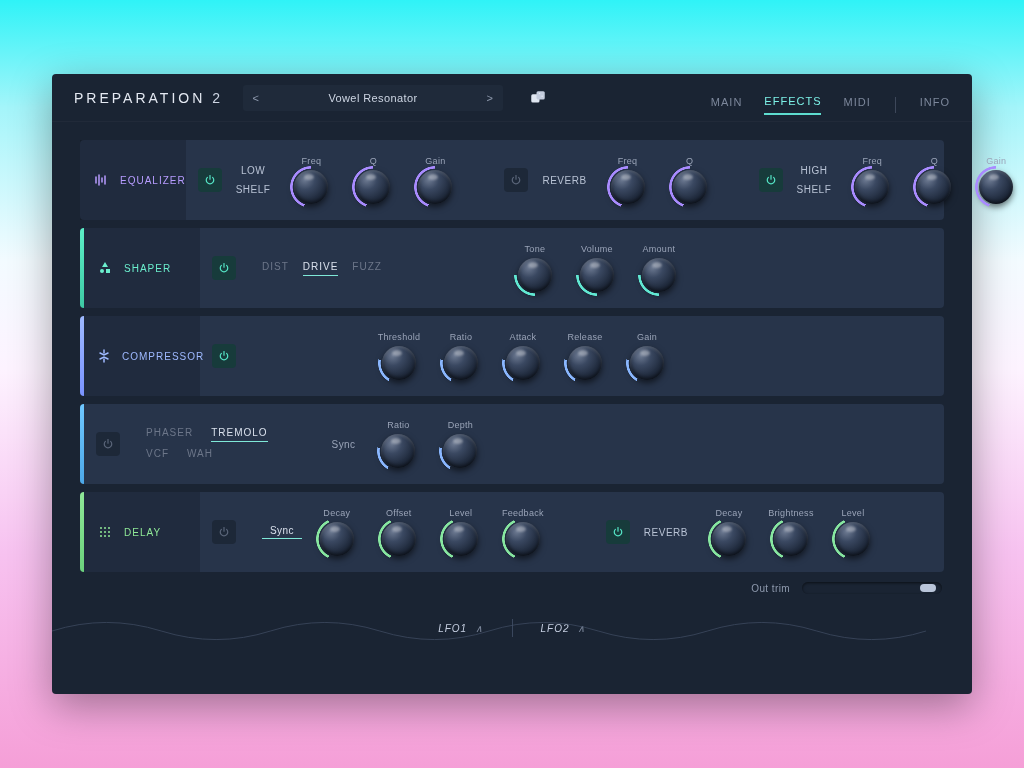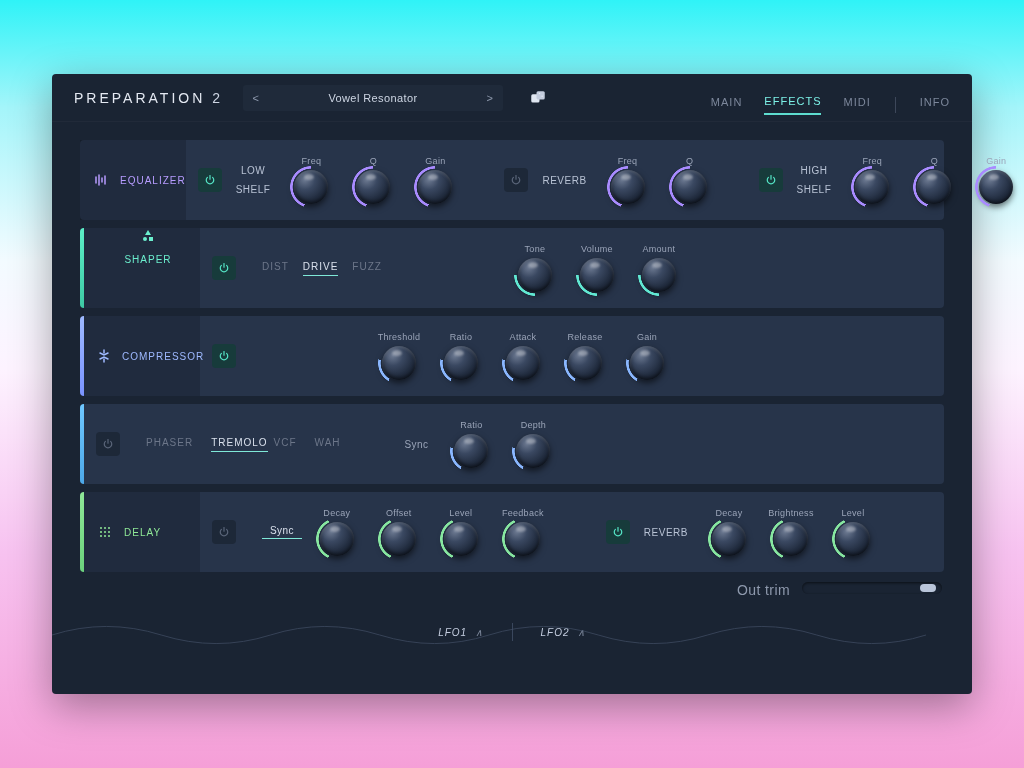--- a/index.html
+++ b/index.html
@@ -89,30 +89,30 @@
   }
   .knob .arc {
     position: absolute; inset: -5px; border-radius: 50%;
   }
   .arc.cy { background: conic-gradient(from 180deg, #61e8d2 0deg, #61e8d2 90deg, transparent 90deg); -webkit-mask: radial-gradient(circle, transparent 58%, #000 60%, #000 66%, transparent 68%); mask: radial-gradient(circle, transparent 58%, #000 60%, #000 66%, transparent 68%);}
   .arc.vi { background: conic-gradient(from 200deg, #a98bff 0deg, #a98bff 160deg, transparent 160deg); -webkit-mask: radial-gradient(circle, transparent 58%, #000 60%, #000 66%, transparent 68%); mask: radial-gradient(circle, transparent 58%, #000 60%, #000 66%, transparent 68%);}
   .arc.bl { background: conic-gradient(from 210deg, #8ab7ff 0deg, #8ab7ff 70deg, transparent 70deg); -webkit-mask: radial-gradient(circle, transparent 58%, #000 60%, #000 66%, transparent 68%); mask: radial-gradient(circle, transparent 58%, #000 60%, #000 66%, transparent 68%);}
   .arc.gr { background: conic-gradient(from 205deg, #87e7a0 0deg, #87e7a0 130deg, transparent 130deg); -webkit-mask: radial-gradient(circle, transparent 58%, #000 60%, #000 66%, transparent 68%); mask: radial-gradient(circle, transparent 58%, #000 60%, #000 66%, transparent 68%);}
 
   .opts { display: flex; gap: 14px; color: #6c7689; font-size: 10px; letter-spacing: 1px; align-items:center;}
-  .opts.stack { flex-direction: row; gap: 6px; align-items: flex-start; }
+  .opts.stack { flex-direction: column; gap: 6px; align-items: flex-start; }
   .opts .opt { cursor:pointer; padding-bottom:3px; }
   .opts .opt.sel { color:#d9e0ec; border-bottom: 1px solid #7fe8d8; }
   .opts .row2 { display:flex; gap:18px; }
 
   .sync { font-size:10px; color:#9aa4b8; padding:0 8px; cursor:pointer;}
   .sync.sel { color:#d9e0ec; border-bottom:1px solid #7fe8d8; padding-bottom:2px;}
 
   
-  .outtrim { display:flex; justify-content:flex-end; align-items:flex-start; gap:12px; padding: 10px 30px 0 0; font-size:14px; color:#8e99ad;}
+  .outtrim { display:flex; justify-content:flex-end; align-items:flex-end; gap:12px; padding: 10px 30px 0 0; font-size:10px; color:#8e99ad;}
   .slider {
     width: 140px; height: 12px; background:#1a2433; border-radius: 6px;
     box-shadow: inset 0 1px 3px rgba(0,0,0,.6);
     position:relative;
   }
   .slider .thumb {
     position:absolute; right:6px; top:2px; width:16px; height:8px; border-radius:4px;
     background: #b9c5d9;
   }
 
@@ -122,21 +122,21 @@
     position:relative; overflow:hidden;font-style:italic;
   }
   .lfo-label { font-size:10px; color:#c5cee0; letter-spacing:1px; display:flex; align-items:center; gap:8px; cursor:pointer;}
   .lfo-label .chev { font-size:10px; color:#7c879b; }
   .lfos .sep2 { width:1px; height:18px; background:#3a475d; }
   .wave { position:absolute; left:0; right:0; bottom:6px; height:38px; opacity:.7; }
   .wave path { stroke:#455168; stroke-width:1; fill:none; }
 
   
   .row.eq .stripe{background:linear-gradient(#b79cff,#8e6bff);} .row.eq .tag{color:#b79cff;}
-  .row.sh .stripe{background:linear-gradient(#5cefc7,#3ec9a4);} .row.sh .tag{color:#6befce;flex-direction:column;}
+  .row.sh .stripe{background:linear-gradient(#5cefc7,#3ec9a4);} .row.sh .tag{color:#6befce;}
   .row.co .stripe{background:linear-gradient(#9eb9ff,#7a93ff);} .row.co .tag{color:#9eb9ff;}
   .row.mo .stripe{background:linear-gradient(#6ec7ff,#4da8e8);} .row.mo .tag{color:#6ec7ff;}
   .row.de .stripe{background:linear-gradient(#8fe897,#6bd17c);} .row.de .tag{color:#8fe897;}
 
   .gap { width: 10px; }
   .gap-lg { flex:0 0 26px; }
 </style>
 </head>
 <body>
 

